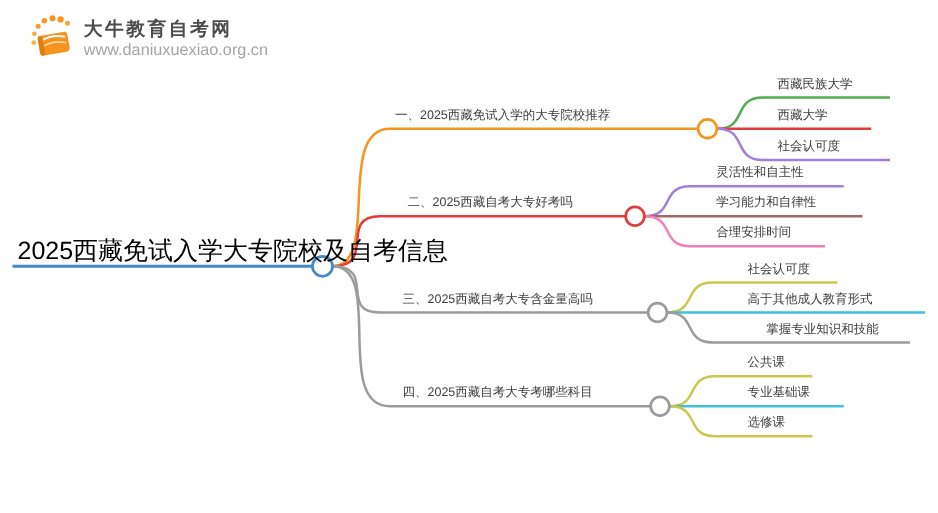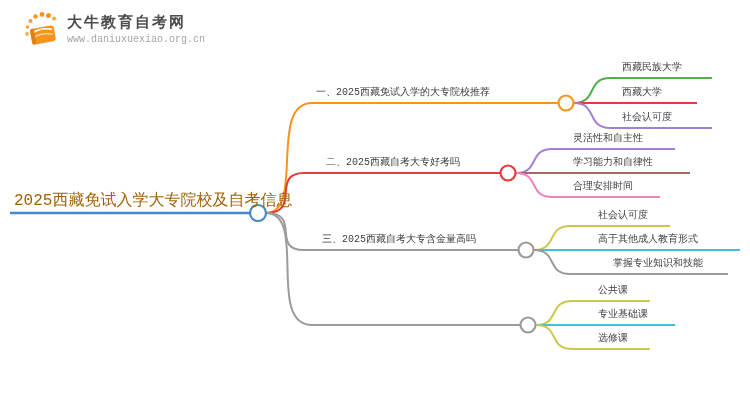--- a/index.html
+++ b/index.html
@@ -1,25 +1,25 @@
 <!DOCTYPE html>
 <html><head>
 <meta charset="utf-8">
 <style>
   html,body{margin:0;padding:0;background:#ffffff;}
   .stage{position:relative;width:750px;height:410px;background:#ffffff;overflow:hidden;
-         font-family:Liberation Mono, monospace;}
+         font-family:Liberation Sans, sans-serif;}
   svg.lines{position:absolute;left:0;top:0;}
   .label{position:absolute;white-space:nowrap;color:#3d3d3d;font-size:10px;line-height:18px;}
-  .root-label{font-size:16px;color:#a16207;}
+  .root-label{font-size:20px;color:#000000;}
   .logo{position:absolute;left:22px;top:10px;display:flex;align-items:center;}
   .logo-icon{width:40px;height:40px;margin-right:5px;}
   .brand-text{display:flex;flex-direction:column;justify-content:center;}
   .brand-name{font-size:15px;font-weight:bold;color:#4d4d4d;letter-spacing:2px;line-height:18px;}
-  .brand-url{font-size:10px;color:#a5a5a5;line-height:12px;margin-top:1px;}
+  .brand-url{font-size:13px;color:#a5a5a5;line-height:12px;margin-top:1px;}
 </style>
 </head>
 <body>
 
 <div class="stage">
 
   <svg class="lines" width="750" height="410" viewBox="0 0 750 410">
 
     <line x1="10" y1="213" x2="250" y2="213" stroke="#4389cb" stroke-width="2.5"></line>
 
@@ -85,17 +85,18 @@
   <div class="label" style="left:326px;top:154px;">二、2025西藏自考大专好考吗</div>
   <div class="label" style="left:573px;top:130px;">灵活性和自主性</div>
   <div class="label" style="left:573px;top:154px;">学习能力和自律性</div>
   <div class="label" style="left:573px;top:178px;">合理安排时间</div>
 
   <div class="label" style="left:322px;top:231px;">三、2025西藏自考大专含金量高吗</div>
   <div class="label" style="left:598px;top:231px;">高于其他成人教育形式</div>
   <div class="label" style="left:598px;top:207px;">社会认可度</div>
   <div class="label" style="left:613px;top:255px;">掌握专业知识和技能</div>
 
+  <div class="label" style="left:322px;top:306px;">四、2025西藏自考大专考哪些科目</div>
   <div class="label" style="left:598px;top:282px;">公共课</div>
   <div class="label" style="left:598px;top:306px;">专业基础课</div>
   <div class="label" style="left:598px;top:330px;">选修课</div>
 
 </div>
 
 </body></html>

